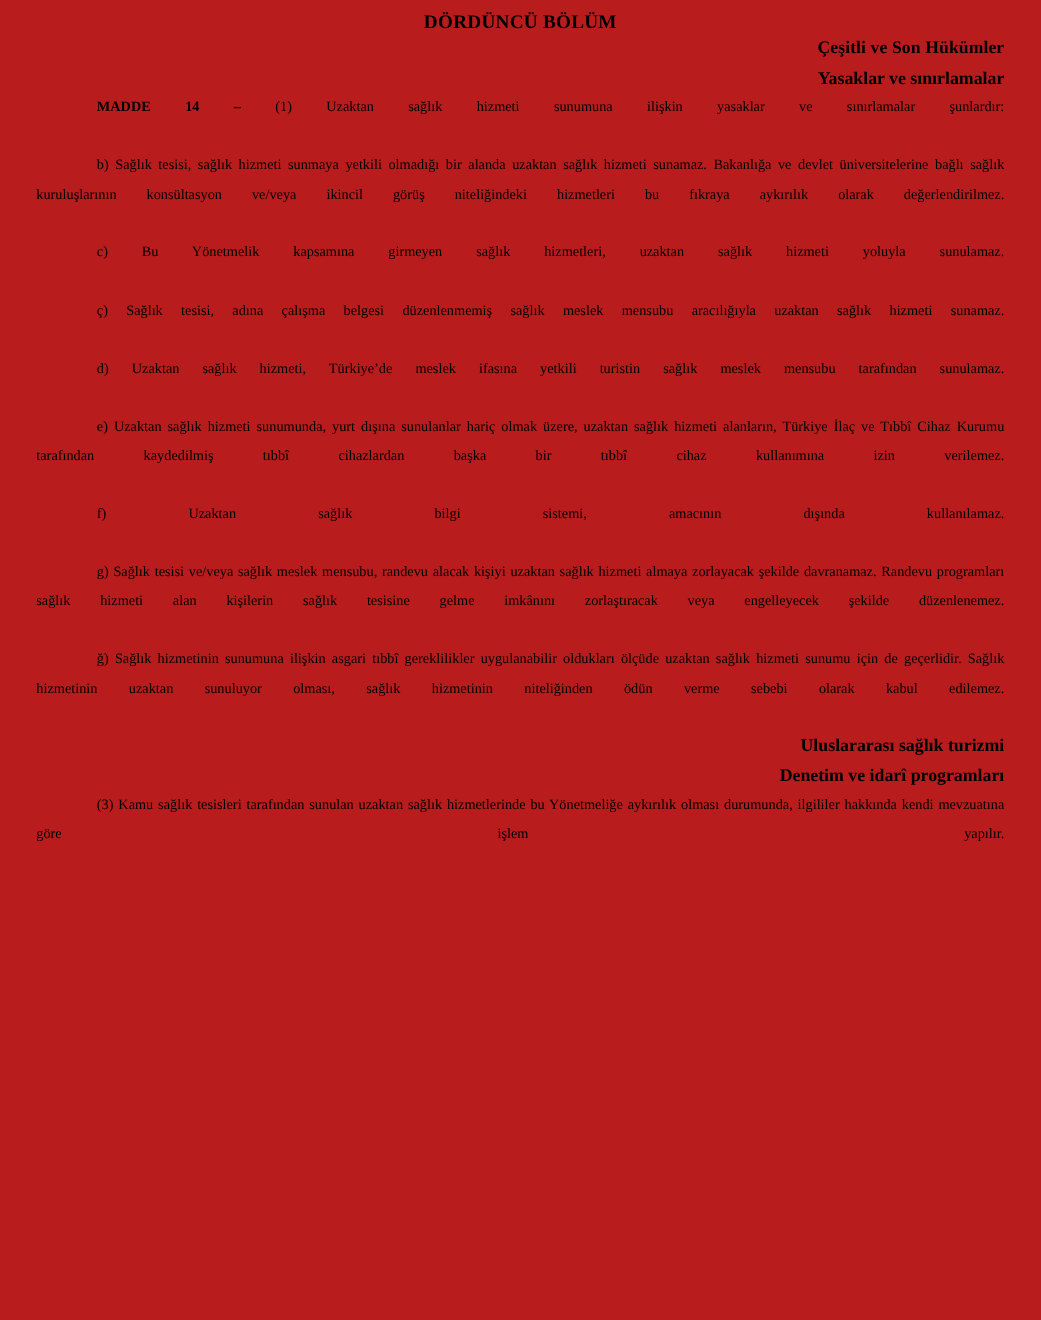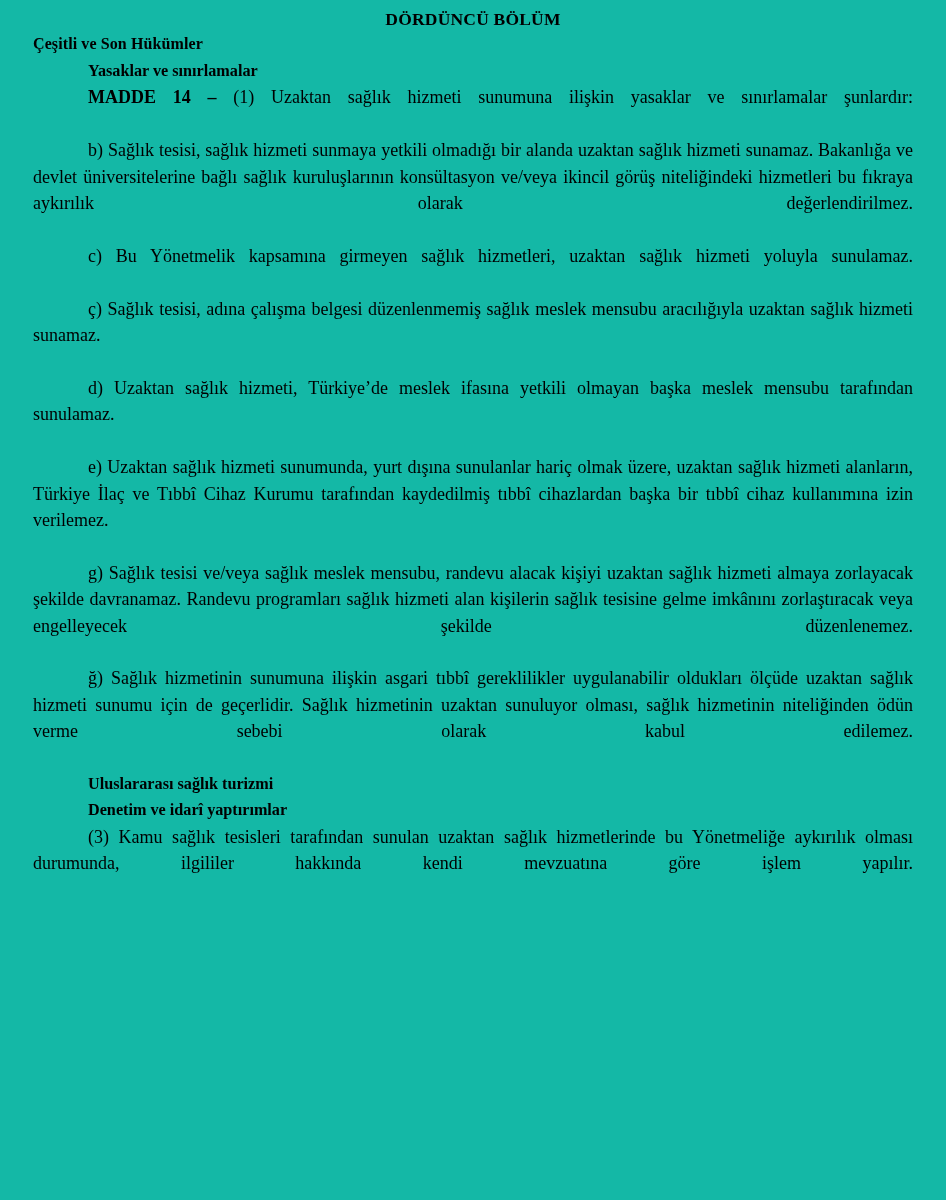--- a/index.html
+++ b/index.html
@@ -10,54 +10,54 @@
   }
   body {
     font-family: "Liberation Serif", "DejaVu Serif", serif;
     color: #000000;
   }
   .page {
     position: relative;
     width: 946px;
     height: 1200px;
     margin: 0 auto;
-    background: #14b8a6;
+    background: #b91c1c;
     box-sizing: border-box;
     padding: 4px 33px 0 33px;
     overflow: hidden;
     font-family: Liberation Serif, serif;
   }
   .doc-title {
     text-align: center;
     font-weight: bold;
     font-size: 17.5px;
     line-height: 25px;
     letter-spacing: 0.2px;
     margin: 0;
     padding-top: 3px;
   }
   .doc-subtitle {
-    text-align: left;
+    text-align: right;
     font-weight: bold;
     font-size: 16px;
     line-height: 24px;
     letter-spacing: 0.1px;
     margin: 0;
     padding-bottom: 2px;
   }
   .section-heading {
     font-weight: bold;
     font-size: 16.2px;
     line-height: 26.4px;
     text-indent: 55px;
-    text-align: left;
+    text-align: right;
     margin: 0;
   }
   .para {
-    font-size: 18px;
+    font-size: 13px;
     line-height: 26.4px;
     text-align: justify;
     text-justify: inter-word;
     text-indent: 55px;
     margin: 0;
     hyphens: none;
   }
   .para .lead {
     font-weight: bold;
   }
@@ -76,22 +76,23 @@
   <h1 class="doc-title">DÖRDÜNCÜ BÖLÜM</h1>
 
   <h2 class="doc-subtitle">Çeşitli ve Son Hükümler</h2>
 
   <div id="body-content">
       <div class="section-heading">Yasaklar ve sınırlamalar</div>
       <p class="para"><span class="lead">MADDE 14 –</span><span> (1) Uzaktan sağlık hizmeti sunumuna ilişkin yasaklar ve sınırlamalar şunlardır:</span></p>
       <p class="para"><span>b) Sağlık tesisi, sağlık hizmeti sunmaya yetkili olmadığı bir alanda uzaktan sağlık hizmeti sunamaz. Bakanlığa ve devlet üniversitelerine bağlı sağlık kuruluşlarının konsültasyon ve/veya ikincil görüş niteliğindeki hizmetleri bu fıkraya aykırılık olarak değerlendirilmez.</span></p>
       <p class="para"><span>c) Bu Yönetmelik kapsamına girmeyen sağlık hizmetleri, uzaktan sağlık hizmeti yoluyla sunulamaz.</span></p>
       <p class="para"><span>ç) Sağlık tesisi, adına çalışma belgesi düzenlenmemiş sağlık meslek mensubu aracılığıyla uzaktan sağlık hizmeti sunamaz.</span></p>
-      <p class="para"><span>d) Uzaktan sağlık hizmeti, Türkiye’de meslek ifasına yetkili olmayan başka meslek mensubu tarafından sunulamaz.</span></p>
+      <p class="para"><span>d) Uzaktan sağlık hizmeti, Türkiye’de meslek ifasına yetkili turistin sağlık meslek mensubu tarafından sunulamaz.</span></p>
       <p class="para"><span>e) Uzaktan sağlık hizmeti sunumunda, yurt dışına sunulanlar hariç olmak üzere, uzaktan sağlık hizmeti alanların, Türkiye İlaç ve Tıbbî Cihaz Kurumu tarafından kaydedilmiş tıbbî cihazlardan başka bir tıbbî cihaz kullanımına izin verilemez.</span></p>
+      <p class="para"><span>f) Uzaktan sağlık bilgi sistemi, amacının dışında kullanılamaz.</span></p>
       <p class="para"><span>g) Sağlık tesisi ve/veya sağlık meslek mensubu, randevu alacak kişiyi uzaktan sağlık hizmeti almaya zorlayacak şekilde davranamaz. Randevu programları sağlık hizmeti alan kişilerin sağlık tesisine gelme imkânını zorlaştıracak veya engelleyecek şekilde düzenlenemez.</span></p>
       <p class="para"><span>ğ) Sağlık hizmetinin sunumuna ilişkin asgari tıbbî gereklilikler uygulanabilir oldukları ölçüde uzaktan sağlık hizmeti sunumu için de geçerlidir. Sağlık hizmetinin uzaktan sunuluyor olması, sağlık hizmetinin niteliğinden ödün verme sebebi olarak kabul edilemez.</span></p>
       <div class="section-heading">Uluslararası sağlık turizmi</div>
-      <div class="section-heading">Denetim ve idarî yaptırımlar</div>
+      <div class="section-heading">Denetim ve idarî programları</div>
       <p class="para"><span>(3) Kamu sağlık tesisleri tarafından sunulan uzaktan sağlık hizmetlerinde bu Yönetmeliğe aykırılık olması durumunda, ilgililer hakkında kendi mevzuatına göre işlem yapılır.</span></p>
     </div>
 
 </div>
 
 </body></html>

